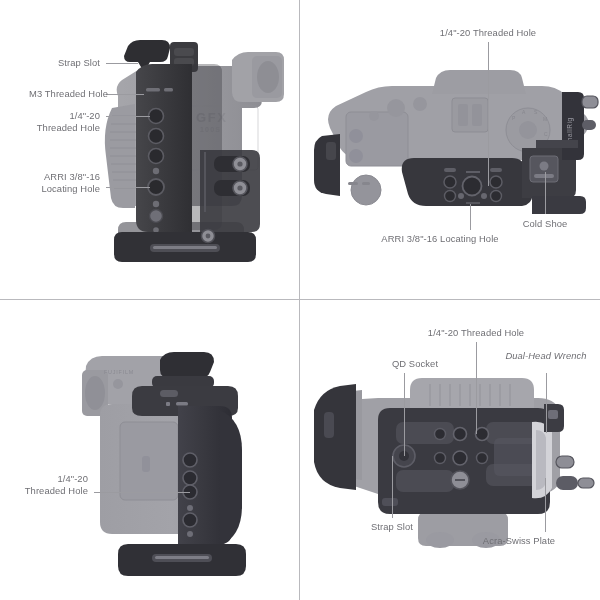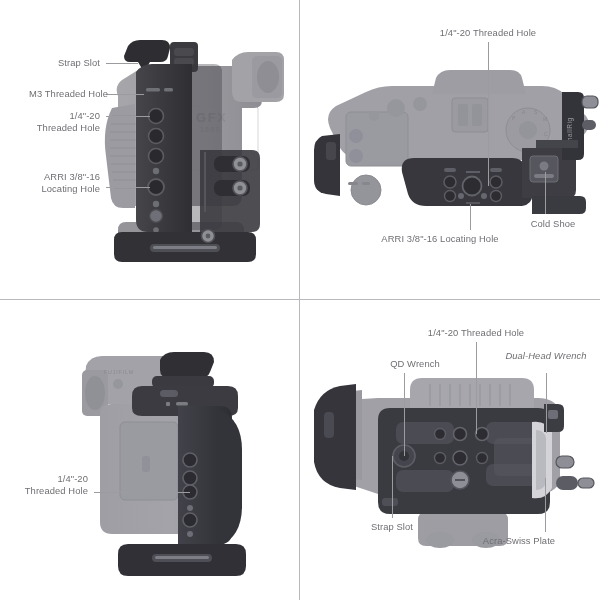--- a/index.html
+++ b/index.html
@@ -382,28 +382,28 @@
   <div class="leader v" style="left:545px;top:478px;height:54px;"></div>
 
   <div class="label r" style="left:100px;top:63px;">Strap Slot</div>
   <div class="label r" style="left:108px;top:94px;">M3 Threaded Hole</div>
   <div class="label r" style="left:100px;top:122px;">1/4"-20
 Threaded Hole</div>
   <div class="label r" style="left:100px;top:183px;">ARRI 3/8"-16
 Locating Hole</div>
 
   <div class="label c" style="left:488px;top:33px;">1/4"-20 Threaded Hole</div>
-  <div class="label c" style="left:545px;top:224px;margin-left:8px;">Cold Shoe</div>
+  <div class="label c" style="left:545px;top:224px;">Cold Shoe</div>
   <div class="label c" style="left:440px;top:239px;">ARRI 3/8"-16 Locating Hole</div>
 
   <div class="label r" style="left:88px;top:485px;">1/4"-20
 Threaded Hole</div>
 
   <div class="label c" style="left:476px;top:333px;">1/4"-20 Threaded Hole</div>
-  <div class="label c" style="left:415px;top:364px;">QD Wrench</div>
+  <div class="label c" style="left:415px;top:364px;">QD Socket</div>
   <div class="label c" style="left:546px;top:356px;font-style:italic;">Dual-Head Wrench</div>
   <div class="label c" style="left:392px;top:527px;">Strap Slot</div>
   <div class="label c" style="left:519px;top:541px;">Acra-Swiss Plate</div>
 
   <div class="divider-h"></div>
   <div class="divider-v"></div>
 
 </div>
 
 </body></html>

